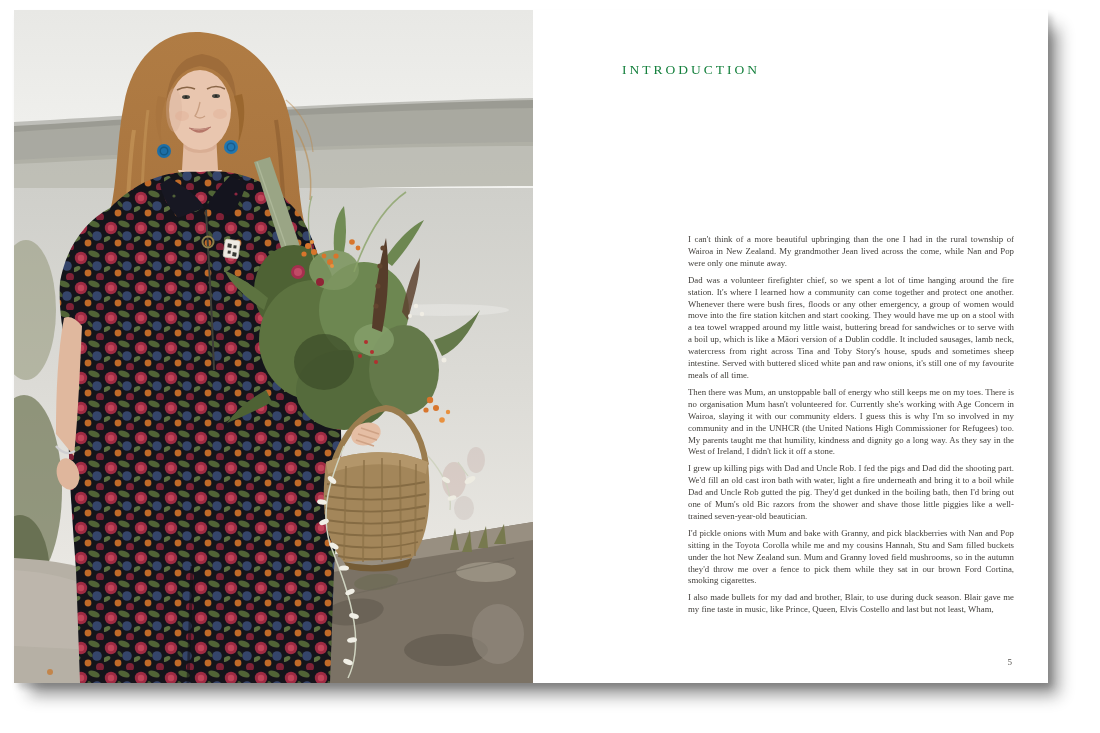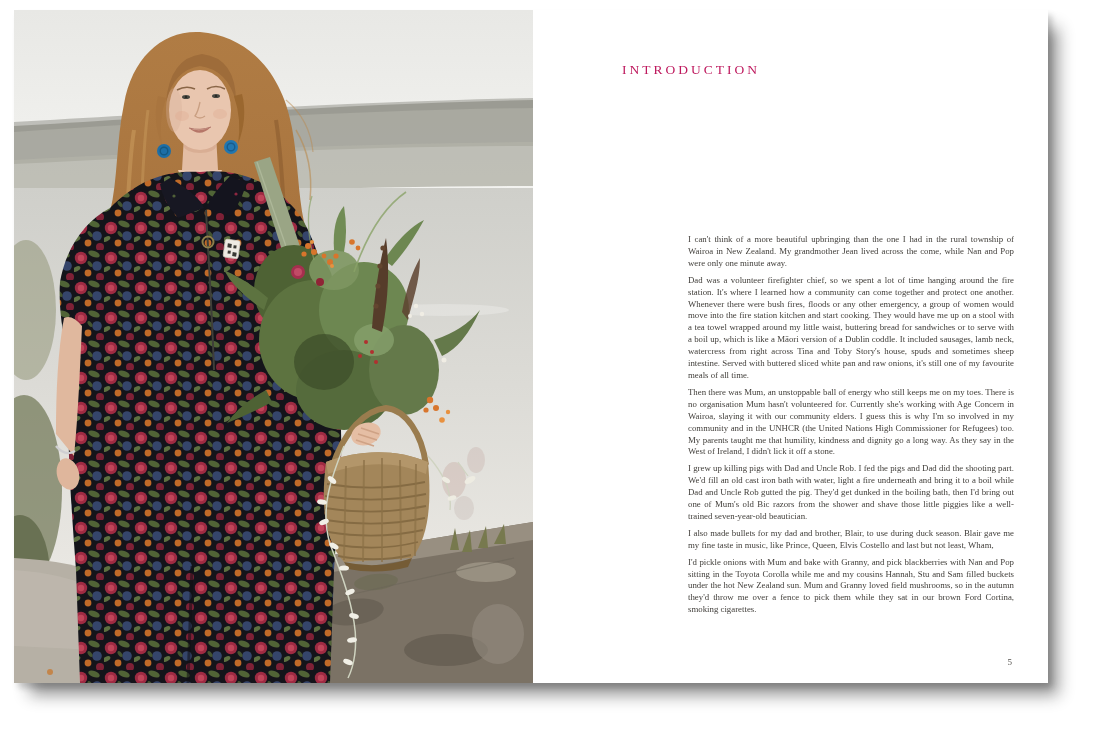--- a/index.html
+++ b/index.html
@@ -17,21 +17,21 @@
   .page { position:relative; height:673px; }
   .page.left  { width:519px; }
   .page.right { width:515px; background:#ffffff; }
 
   .photo { position:absolute; inset:0; overflow:hidden; }
   .photo svg { display:block; width:519px; height:673px; }
 
   .chapter-title {
     position:absolute; left:89px; top:52px;
     font-size:13.5px; font-weight:normal; letter-spacing:3px;
-    color:#be185d;
+    color:#15803d;
   }
 
   .body-text {
     position:absolute; left:155px; top:224px; width:326px;
     font-size:8.8px; line-height:11.9px; color:#43403c;
     text-align:justify;
   }
   .body-text p { margin-bottom:5px; }
   .body-text p:last-child { margin-bottom:0; }
 
@@ -330,21 +330,21 @@
     </div>
 
     <div class="page right">
       <h1 class="chapter-title">INTRODUCTION</h1>
 
       <div class="body-text">
         <p>I can't think of a more beautiful upbringing than the one I had in the rural township of Wairoa in New Zealand. My grandmother Jean lived across the come, while Nan and Pop were only one minute away.</p>
         <p>Dad was a volunteer firefighter chief, so we spent a lot of time hanging around the fire station. It's where I learned how a community can come together and protect one another. Whenever there were bush fires, floods or any other emergency, a group of women would move into the fire station kitchen and start cooking. They would have me up on a stool with a tea towel wrapped around my little waist, buttering bread for sandwiches or to serve with a boil up, which is like a Māori version of a Dublin coddle. It included sausages, lamb neck, watercress from right across Tina and Toby Story's house, spuds and sometimes sheep intestine. Served with buttered sliced white pan and raw onions, it's still one of my favourite meals of all time.</p>
         <p>Then there was Mum, an unstoppable ball of energy who still keeps me on my toes. There is no organisation Mum hasn't volunteered for. Currently she's working with Age Concern in Wairoa, slaying it with our community elders. I guess this is why I'm so involved in my community and in the UNHCR (the United Nations High Commissioner for Refugees) too. My parents taught me that humility, kindness and dignity go a long way. As they say in the West of Ireland, I didn't lick it off a stone.</p>
         <p>I grew up killing pigs with Dad and Uncle Rob. I fed the pigs and Dad did the shooting part. We'd fill an old cast iron bath with water, light a fire underneath and bring it to a boil while Dad and Uncle Rob gutted the pig. They'd get dunked in the boiling bath, then I'd bring out one of Mum's old Bic razors from the shower and shave those little piggies like a well-trained seven-year-old beautician.</p>
+        <p>I'd pickle onions with Mum and bake with Granny, and pick blackberries with Nan and Pop sitting in the Toyota Corolla while me and my cousins Hannah, Stu and Sam filled buckets under the hot New Zealand sun. Mum and Granny loved field mushrooms, so in the autumn they'd throw me over a fence to pick them while they sat in our brown Ford Cortina, smoking cigarettes.</p>
         <p>I also made bullets for my dad and brother, Blair, to use during duck season. Blair gave me my fine taste in music, like Prince, Queen, Elvis Costello and last but not least, Wham,</p>
-        <p>I'd pickle onions with Mum and bake with Granny, and pick blackberries with Nan and Pop sitting in the Toyota Corolla while me and my cousins Hannah, Stu and Sam filled buckets under the hot New Zealand sun. Mum and Granny loved field mushrooms, so in the autumn they'd throw me over a fence to pick them while they sat in our brown Ford Cortina, smoking cigarettes.</p>
       </div>
 
       <div class="page-number">5</div>
     </div>
 
   </div>
 </div>
 
 </body></html>

